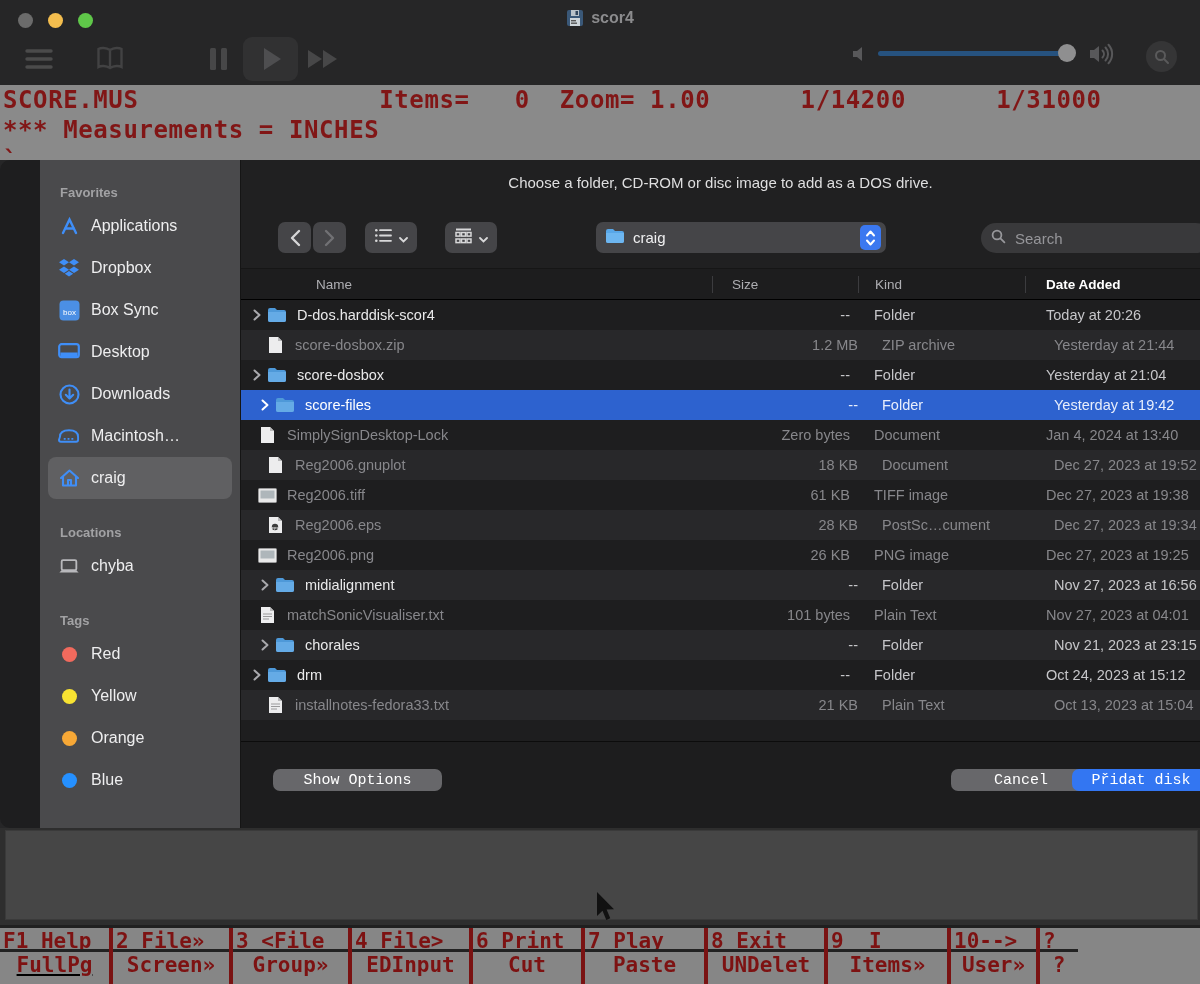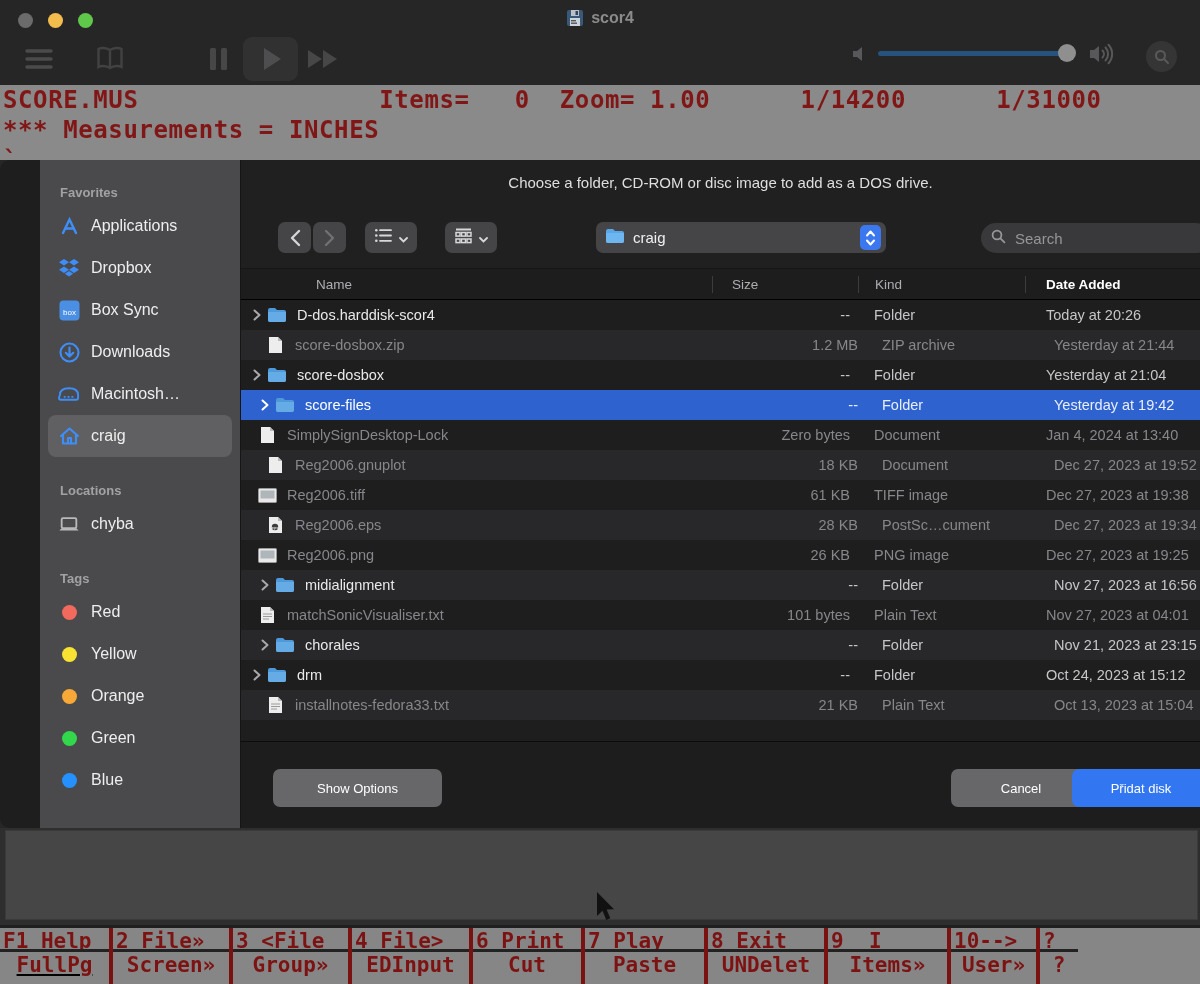--- a/index.html
+++ b/index.html
@@ -83,22 +83,22 @@
   .chev{width:20px;margin-left:6px;flex:none;color:#a9a9ad;display:flex;justify-content:center;}
   .row.sel .chev{color:#fff;}
   .ricon{width:20px;height:18px;margin-right:10px;margin-left:16px;flex:none;display:flex;align-items:center;justify-content:center;}
   .chev + .ricon{margin-left:0;}
   .csize{width:146px;flex:none;text-align:right;padding-right:9px;color:#b9b9bd;white-space:nowrap;}
   .ckind{width:167px;flex:none;padding-left:15px;color:#b9b9bd;white-space:nowrap;overflow:hidden;}
   .cdate{flex:1;padding-left:20px;color:#b9b9bd;white-space:nowrap;overflow:hidden;}
   .row:not(.dim):not(.sel) .csize,.row:not(.dim):not(.sel) .ckind,.row:not(.dim):not(.sel) .cdate{color:#c6c6c9;}
 
   #footer{height:87px;flex:none;background:#1d1d1e;border-top:1px solid #0c0c0c;position:relative;}
-  .fbtn{position:absolute;top:27px;height:38px;border-radius:7px;border:none;color:#fff;font-size:13px;
-    font-family:Liberation Sans, sans-serif;display:flex;align-items:center;justify-content:center;}
+  .fbtn{position:absolute;top:27px;height:22px;border-radius:7px;border:none;color:#fff;font-size:15px;
+    font-family:Liberation Mono, monospace;display:flex;align-items:center;justify-content:center;}
   .graybtn{background:#67676a;}
   #btn-primary{background:#3376f2;}
 
   
   #cursor{position:absolute;left:596px;top:892px;z-index:10;}
 </style>
 </head>
 <body>
 
 <div id="screen">
@@ -261,20 +261,29 @@
             <span class="sicon">
               <svg width="21" height="21" viewBox="0 0 21 21">
                 <rect x="0.5" y="0.5" width="20" height="20" rx="4" fill="#4b8fe4"></rect>
                 <text x="10.5" y="14.5" font-size="8" font-family="Liberation Sans,sans-serif" fill="#fff" text-anchor="middle">box</text>
               </svg>
             </span>
             <span class="slabel">Box Sync</span>
           </div>
           <div class="side-item">
             <span class="sicon">
+              <svg width="22" height="19" viewBox="0 0 22 19">
+                <rect x="1.2" y="1.2" width="19.6" height="13" rx="2.4" fill="none" stroke="#3f8ef7" stroke-width="2.2"></rect>
+                <rect x="2.4" y="9.5" width="17.2" height="3.6" fill="#3f8ef7"></rect>
+              </svg>
+            </span>
+            <span class="slabel">Desktop</span>
+          </div>
+          <div class="side-item">
+            <span class="sicon">
               <svg width="21" height="21" viewBox="0 0 21 21">
                 <circle cx="10.5" cy="10.5" r="9" fill="none" stroke="#3f8ef7" stroke-width="2.1"></circle>
                 <path d="M10.5 5.5 L10.5 14 M6.8 10.8 L10.5 14.5 L14.2 10.8" fill="none" stroke="#3f8ef7" stroke-width="2.1" stroke-linecap="round" stroke-linejoin="round"></path>
               </svg>
             </span>
             <span class="slabel">Downloads</span>
           </div>
           <div class="side-item">
             <span class="sicon">
               <svg width="23" height="16" viewBox="0 0 23 16">
@@ -313,24 +322,20 @@
             <span class="tag-dot" style="background:#f16a5d"></span>
             <span class="slabel">Red</span>
           </div>
           <div class="side-item">
             <span class="tag-dot" style="background:#f8e332"></span>
             <span class="slabel">Yellow</span>
           </div>
           <div class="side-item">
             <span class="tag-dot" style="background:#f7a836"></span>
             <span class="slabel">Orange</span>
-          </div>
-          <div class="side-item">
-            <span class="tag-dot" style="background:#32d74b"></span>
-            <span class="slabel">Green</span>
           </div>
           <div class="side-item">
             <span class="tag-dot" style="background:#2590ff"></span>
             <span class="slabel">Blue</span>
           </div>
         </div>
     </div>
 
     <div id="main">
       <div id="prompt">Choose a folder, CD-ROM or disc image to add as a DOS drive.</div>

